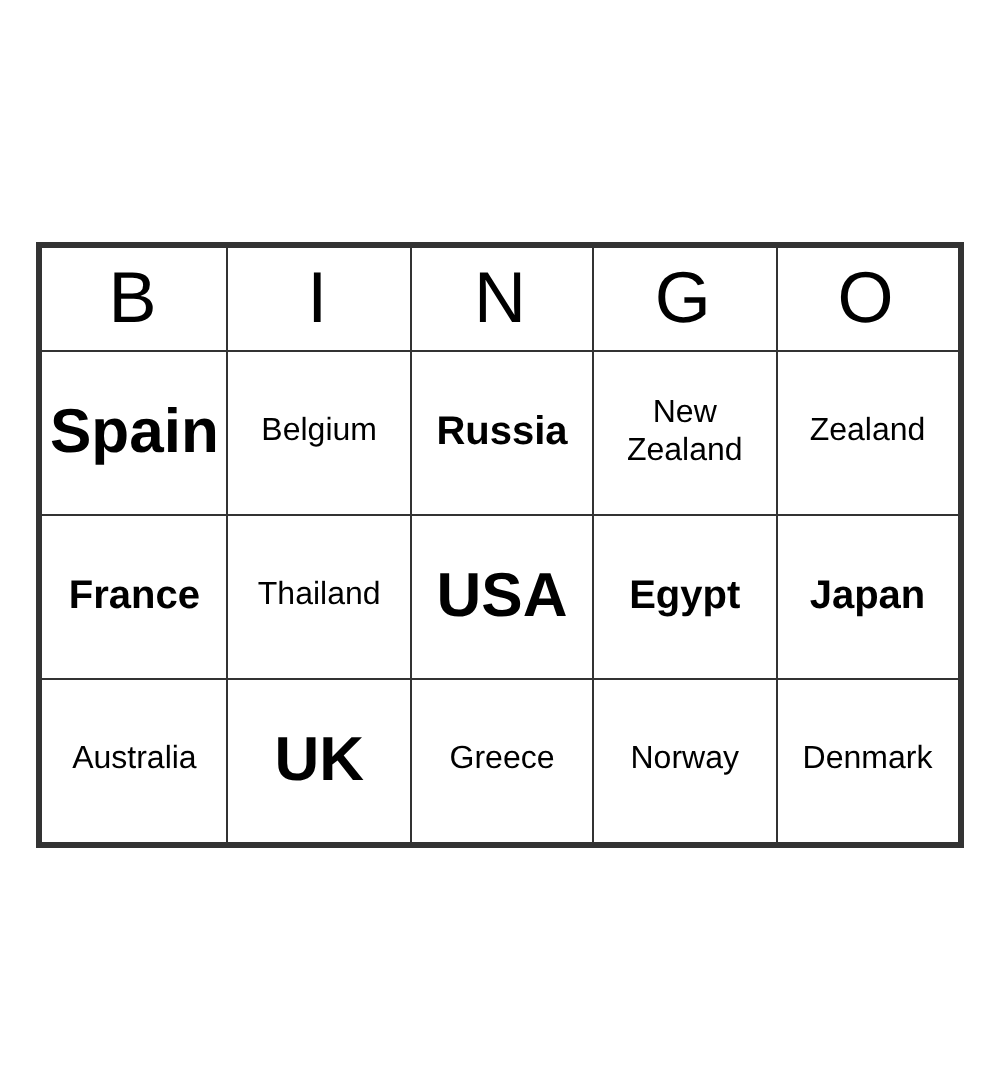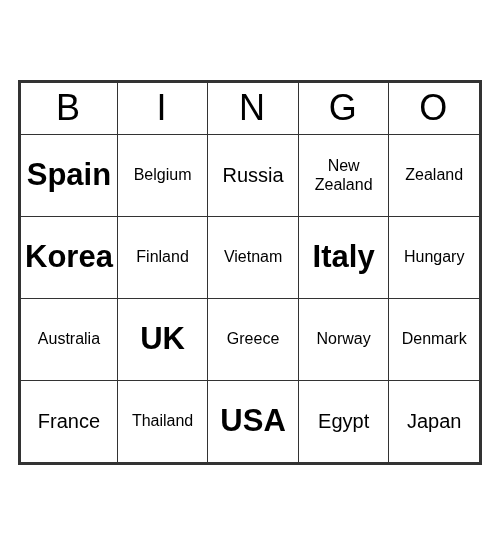--- a/index.html
+++ b/index.html
@@ -50,21 +50,21 @@
       line-height: 1.2;
     }
 
     .size-large {
       font-size: 31px;
       font-weight: bold;
     }
 
     .size-medium {
       font-size: 20px;
-      font-weight: normal;
+      font-weight: bold;
     }
 
     .size-small {
       font-size: 16px;
     }
 
     .size-xsmall {
       font-size: 12px;
     }
   </style>
@@ -84,35 +84,28 @@
     </thead>
     <tbody id="bingo-body">
     <tr>
           <td><span class="size-large">Spain</span></td>
           <td><span class="size-small">Belgium</span></td>
           <td><span class="size-medium">Russia</span></td>
           <td><span class="size-small">New Zealand</span></td>
           <td><span class="size-small">Zealand</span></td>
         </tr>
         <tr>
-          <td><span class="size-large">Korea</span></td>
-          <td><span class="size-small">Finland</span></td>
-          <td><span class="size-small">Vietnam</span></td>
-          <td><span class="size-large">Italy</span></td>
-          <td><span class="size-small">Hungary</span></td>
+          <td><span class="size-medium">France</span></td>
+          <td><span class="size-small">Thailand</span></td>
+          <td><span class="size-large">USA</span></td>
+          <td><span class="size-medium">Egypt</span></td>
+          <td><span class="size-medium">Japan</span></td>
         </tr>
         <tr>
           <td><span class="size-small">Australia</span></td>
           <td><span class="size-large">UK</span></td>
           <td><span class="size-small">Greece</span></td>
           <td><span class="size-small">Norway</span></td>
           <td><span class="size-small">Denmark</span></td>
         </tr>
-        <tr>
-          <td><span class="size-medium">France</span></td>
-          <td><span class="size-small">Thailand</span></td>
-          <td><span class="size-large">USA</span></td>
-          <td><span class="size-medium">Egypt</span></td>
-          <td><span class="size-medium">Japan</span></td>
-        </tr>
       </tbody>
   </table>
 </div>
 
 </body></html>

